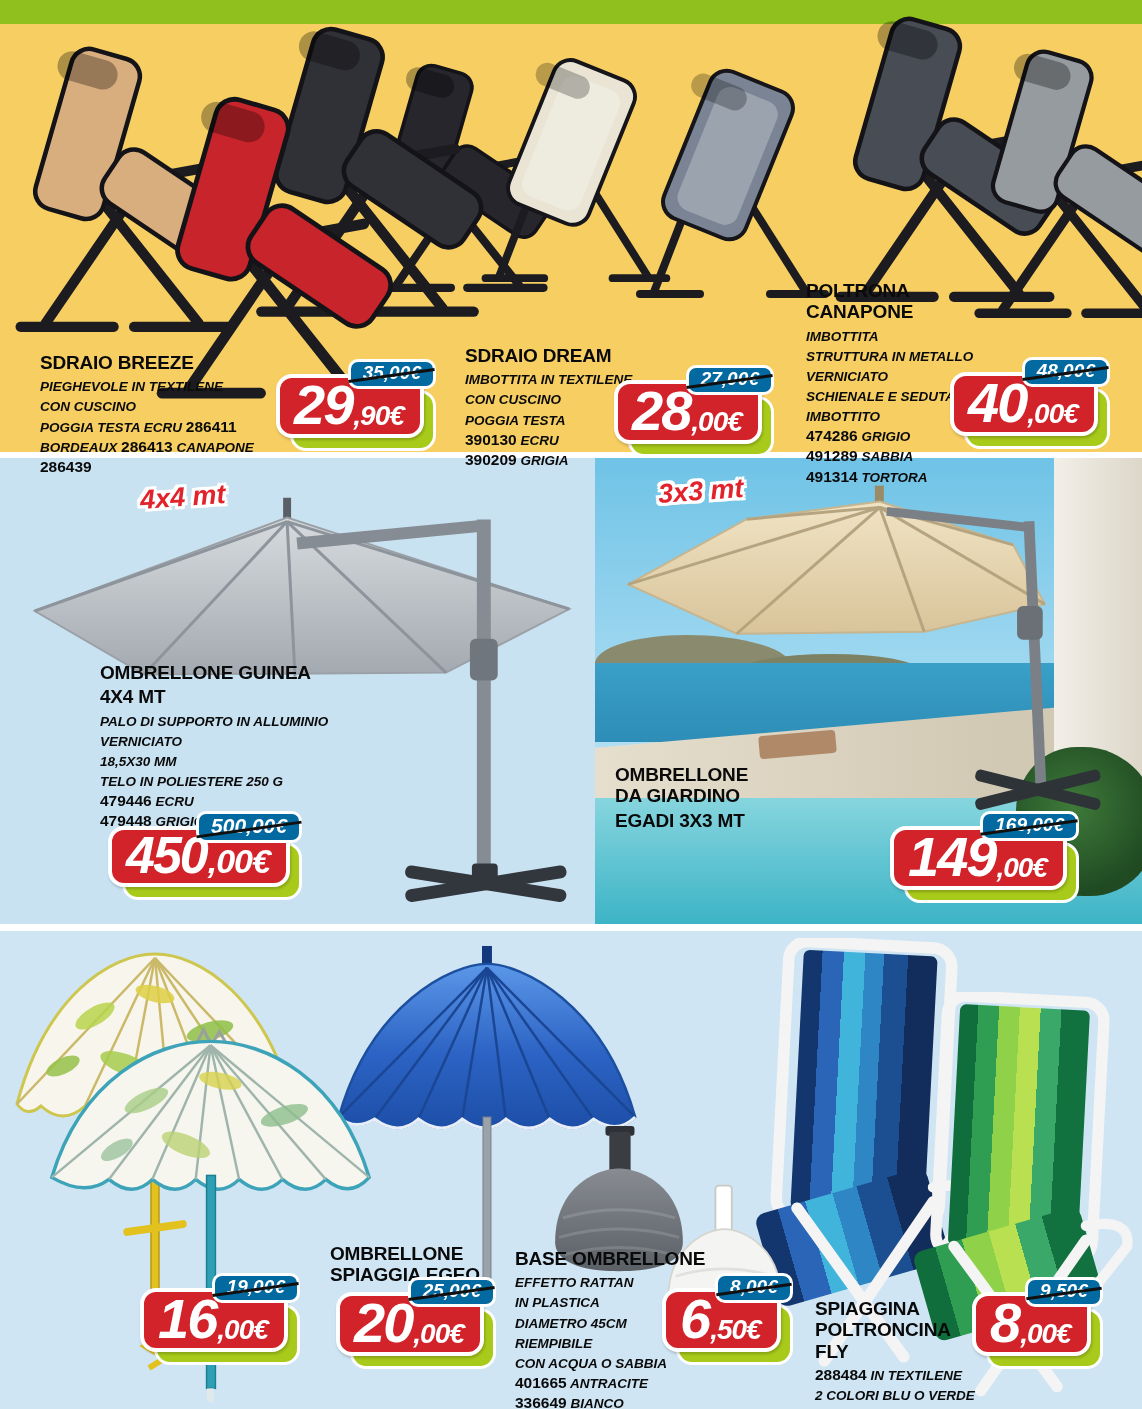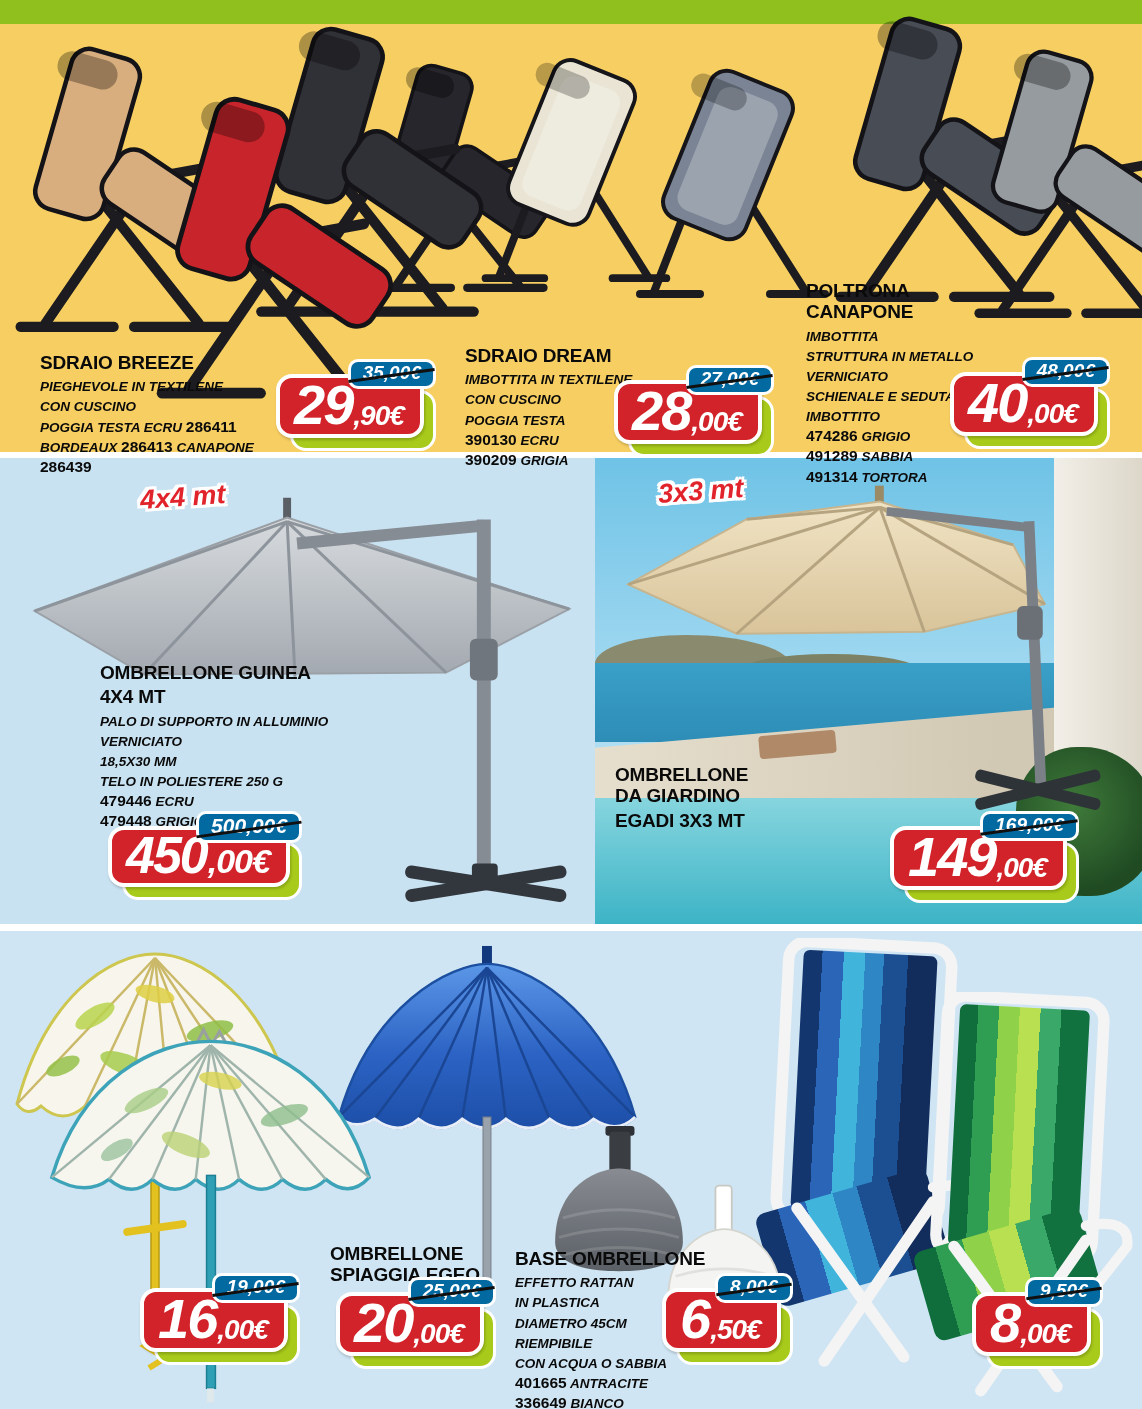--- a/index.html
+++ b/index.html
@@ -461,20 +461,27 @@
       </div>
   </div>
   <div class="badge" style="left:662px;top:1288px">
     <div class="old">8,00€</div>
     <div class="red">
         <span class="main">6</span>
         <span class="cents">,50€</span>
       </div>
   </div>
 
+  <div class="p-text" style="left:815px;top:1298px;width:170px">
+    <div class="p-title" style="width:165px">SPIAGGINA POLTRONCINA FLY</div>
+    <div>
+        <div class="rich-line"><span class="seg-c">288484</span><span class="seg-i"> IN TEXTILENE</span></div>
+        <div class="rich-line"><span class="seg-i">2 COLORI BLU O VERDE</span></div>
+      </div>
+  </div>
   <div class="badge" style="left:972px;top:1292px">
     <div class="old">9,50€</div>
     <div class="red">
         <span class="main">8</span>
         <span class="cents">,00€</span>
       </div>
   </div>
 
 </div>
 

